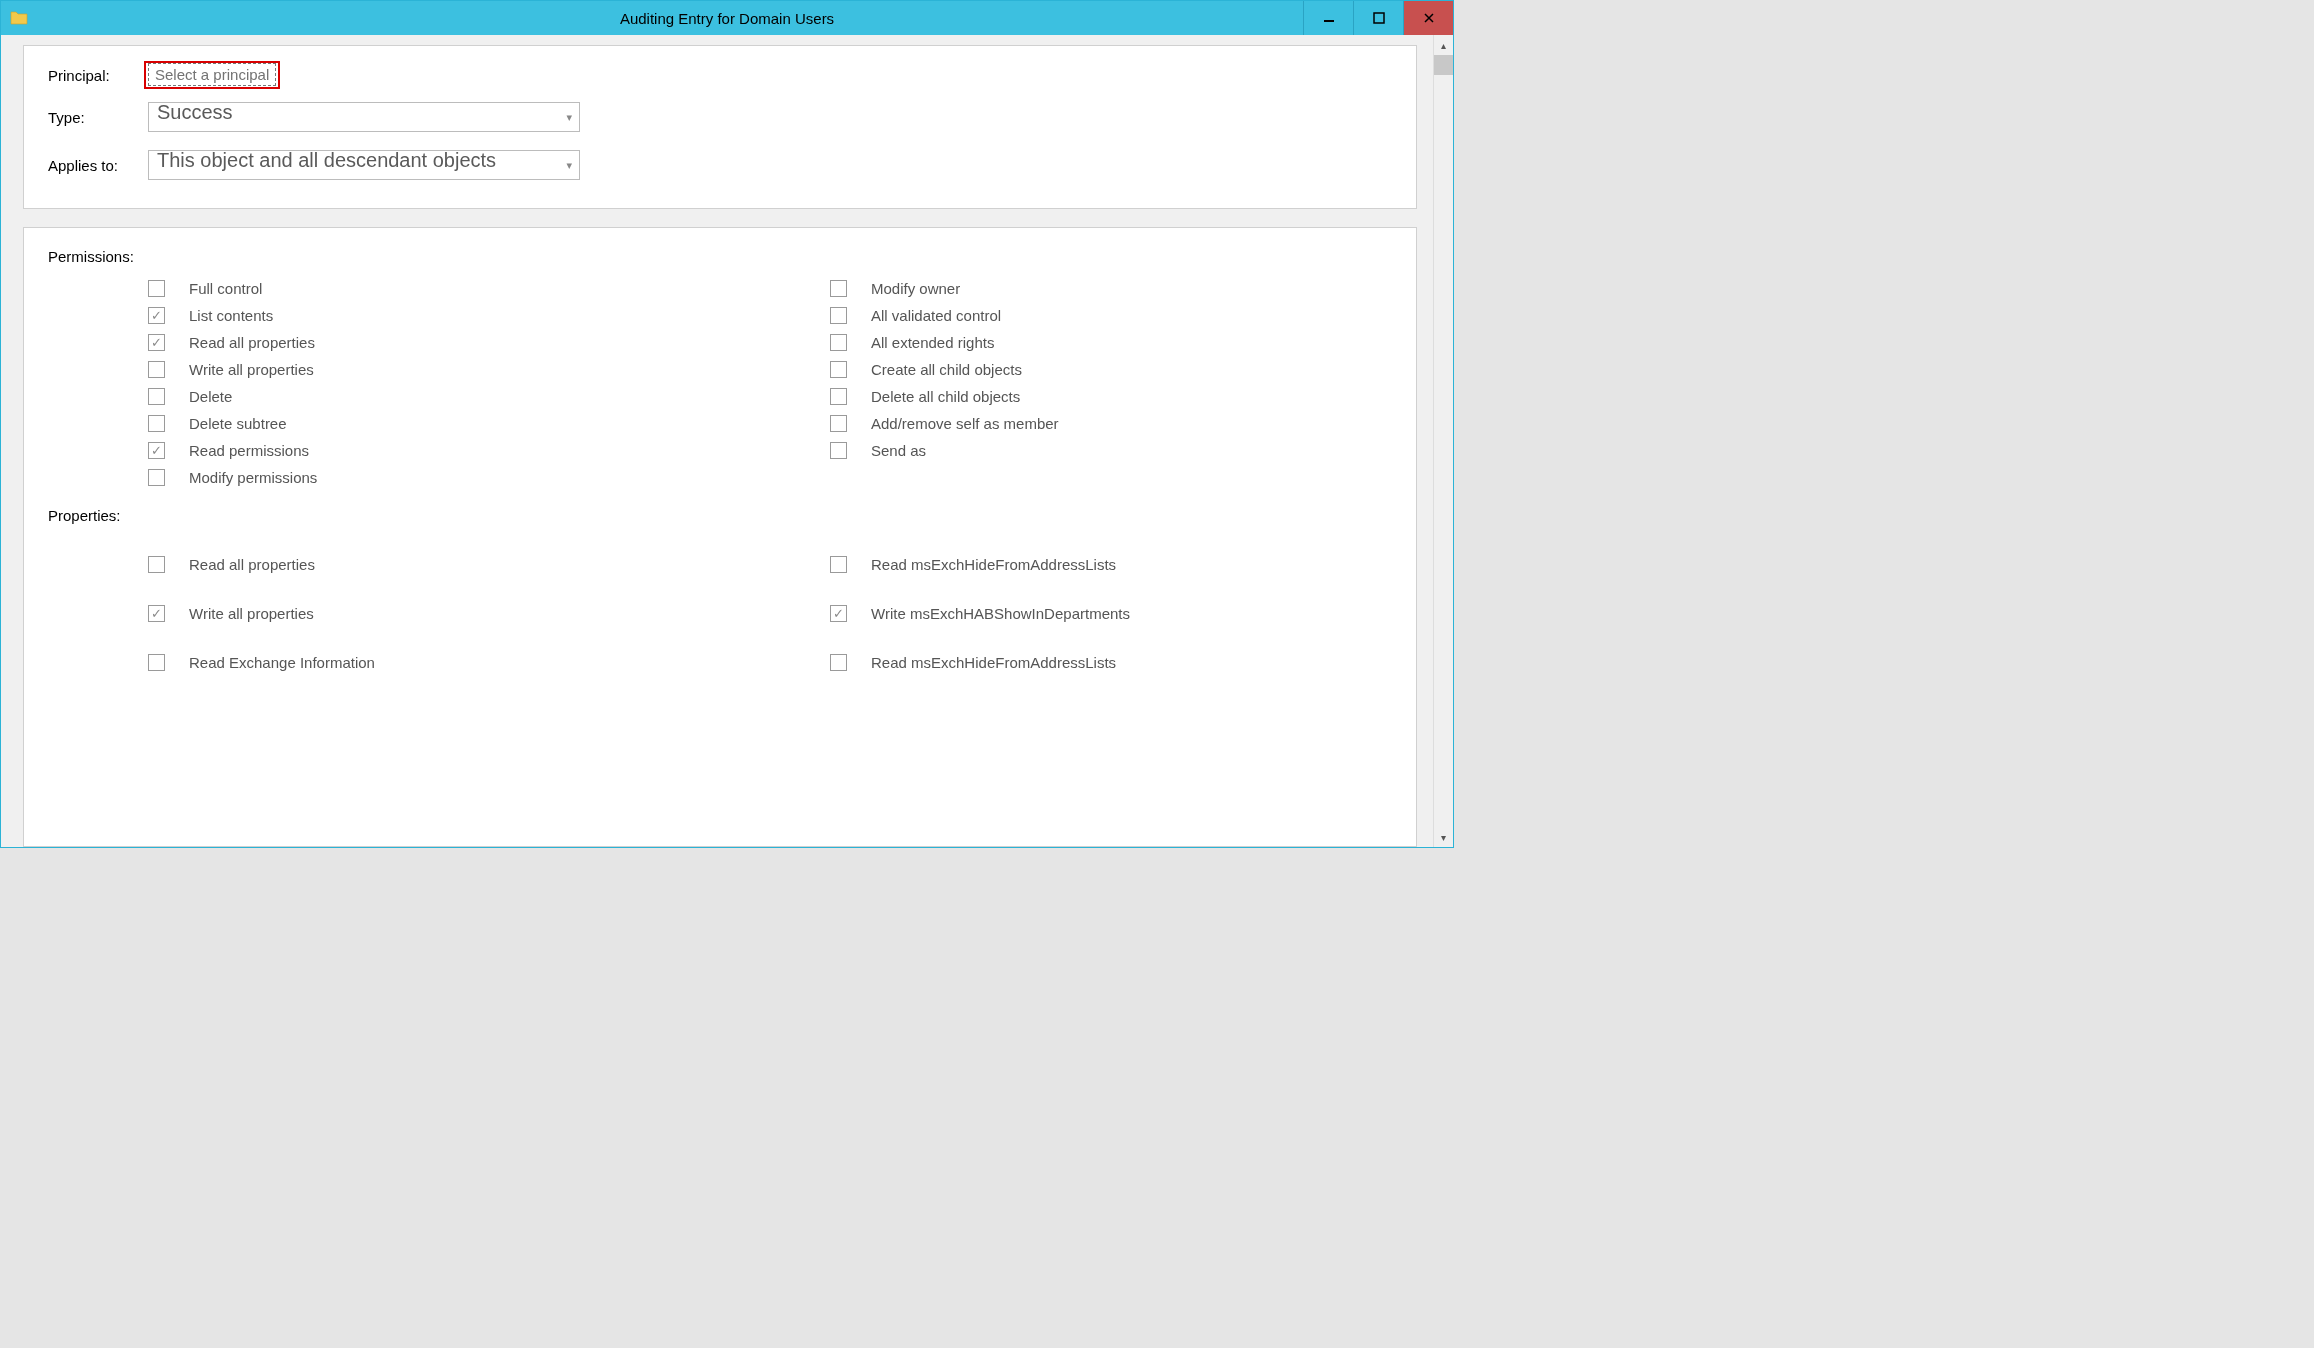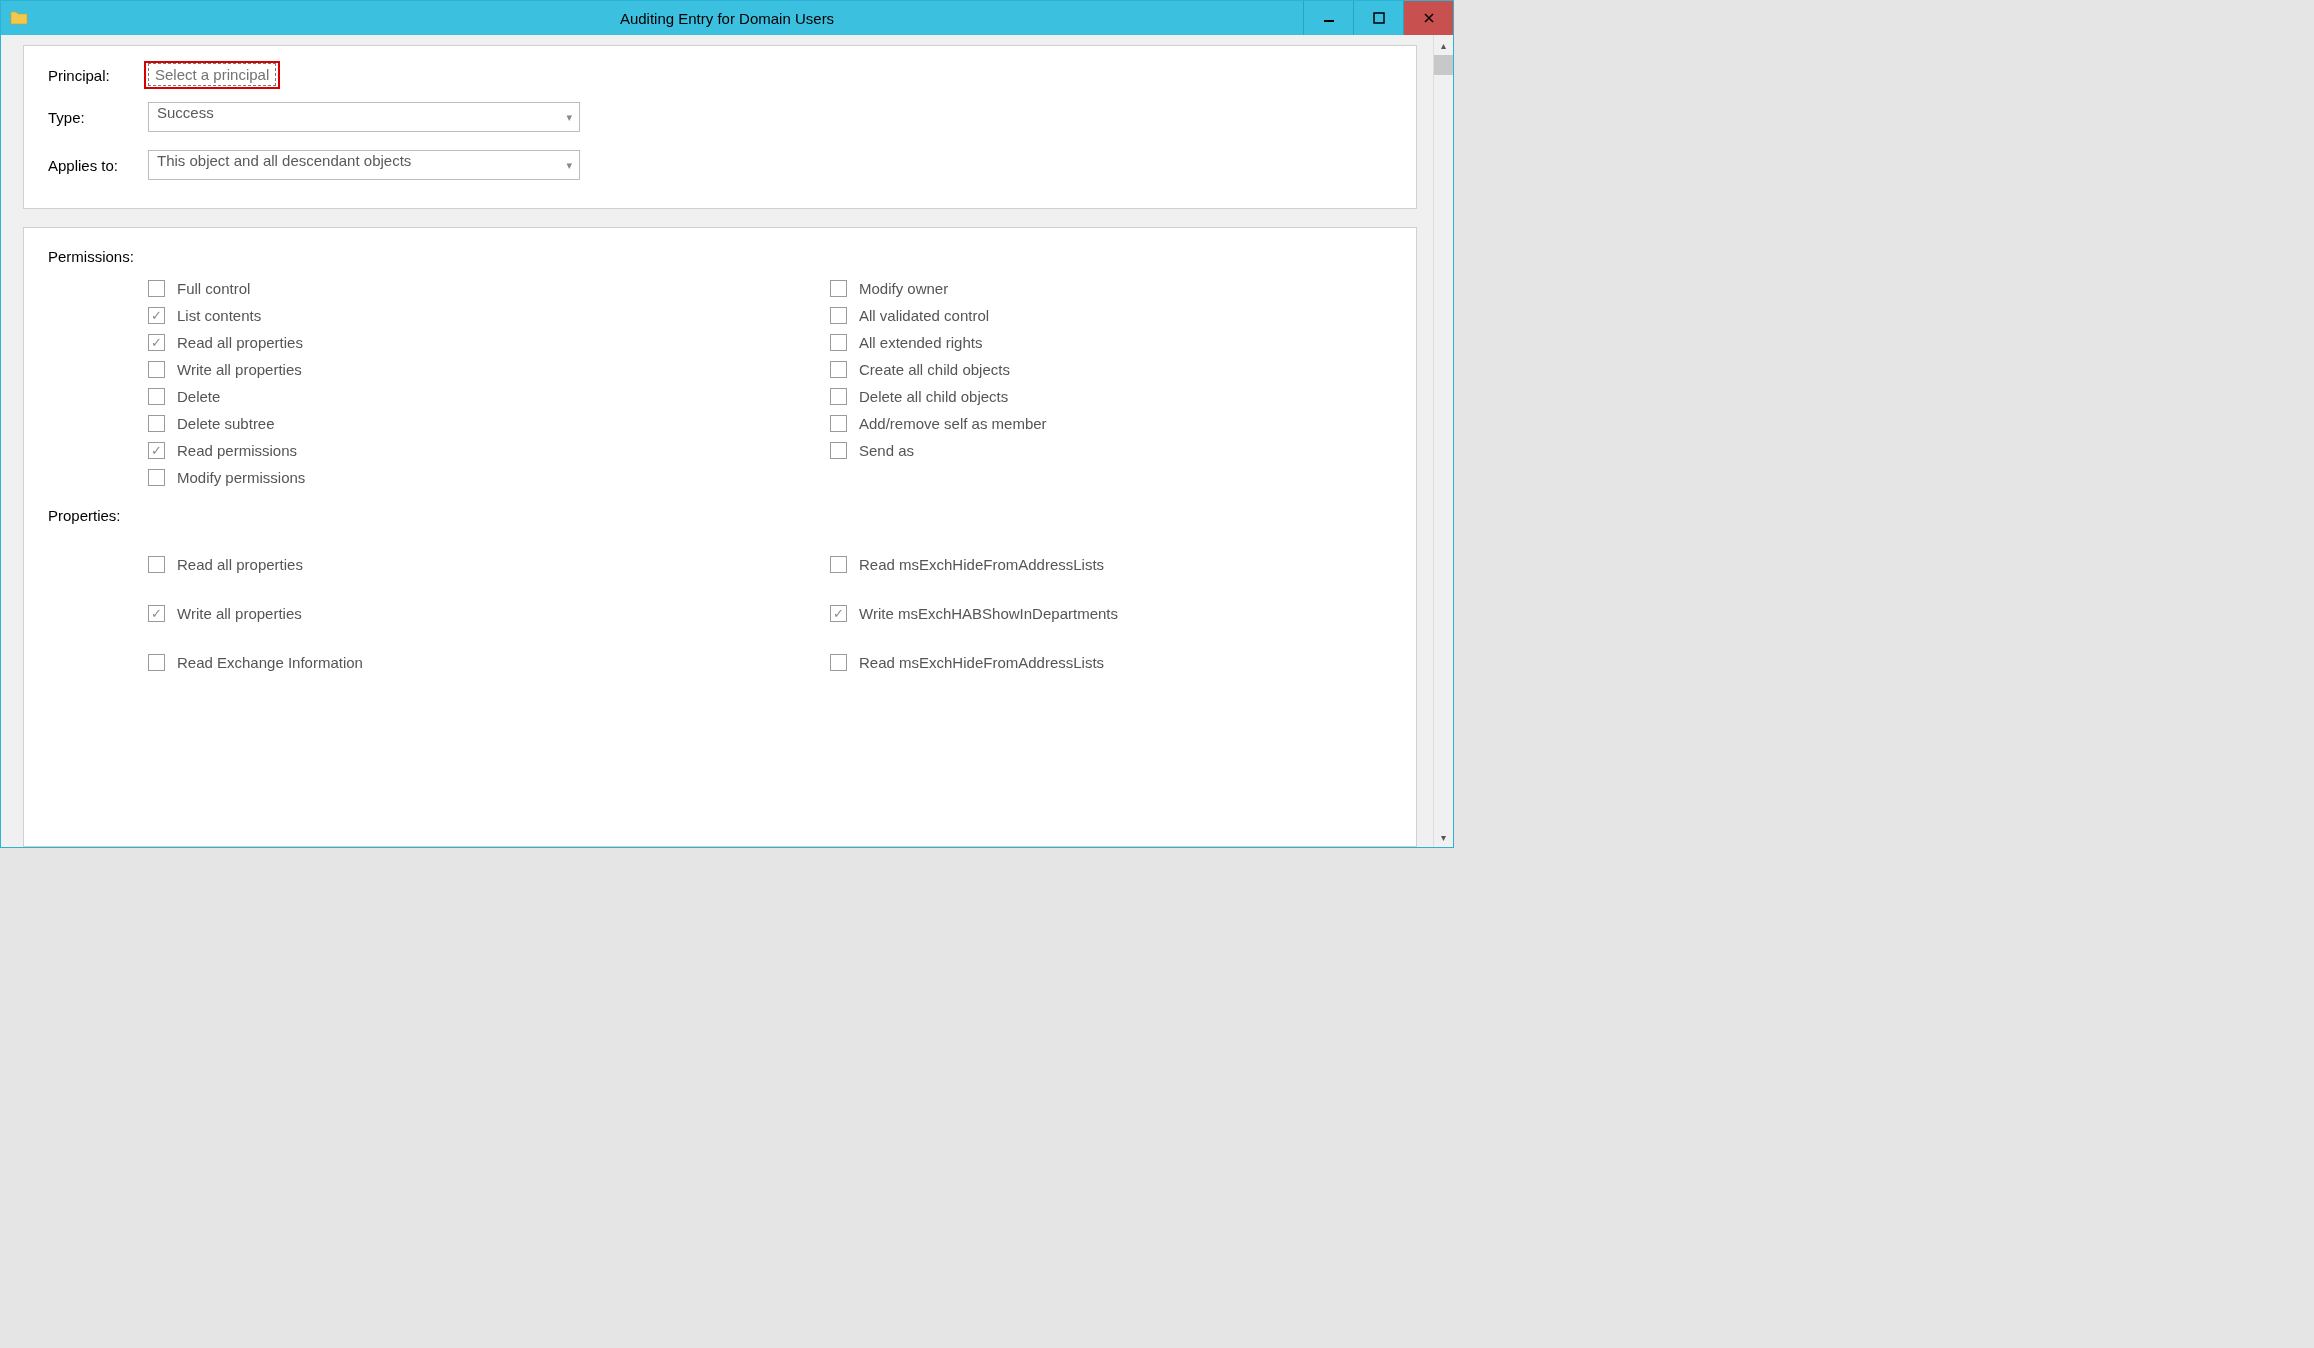--- a/index.html
+++ b/index.html
@@ -102,21 +102,21 @@
       position: absolute;
       border: 2px solid #d80000;
       pointer-events: none;
     }
     .select-box {
       width: 432px;
       height: 30px;
       border: 1px solid #bcbcbc;
       background: #fff;
       color: #5a5a5a;
-      font-size: 15px;
+      font-size: 20px;
       padding: 2px 26px 12px 8px;
       appearance: none;
       position: relative;
     }
     .select-wrap {
       position: relative;
       width: 432px;
     }
     .select-arrow {
       position: absolute;
@@ -136,21 +136,21 @@
       display: grid;
       grid-template-columns: 1fr 1fr;
       column-gap: 20px;
     }
     .checkbox-col {
       display: flex;
       flex-direction: column;
     }
     .checkbox-item {
       display: flex;
-      gap: 12px;
+      gap: 24px;
       padding: 5px 0 5px 100px;
     }
     .props .checkbox-item { padding-top: 16px; padding-bottom: 16px; }
     .cb {
       width: 17px;
       height: 17px;
       border: 1px solid #9a9a9a;
       background: #fff;
       display: inline-flex;
       align-items: center;

